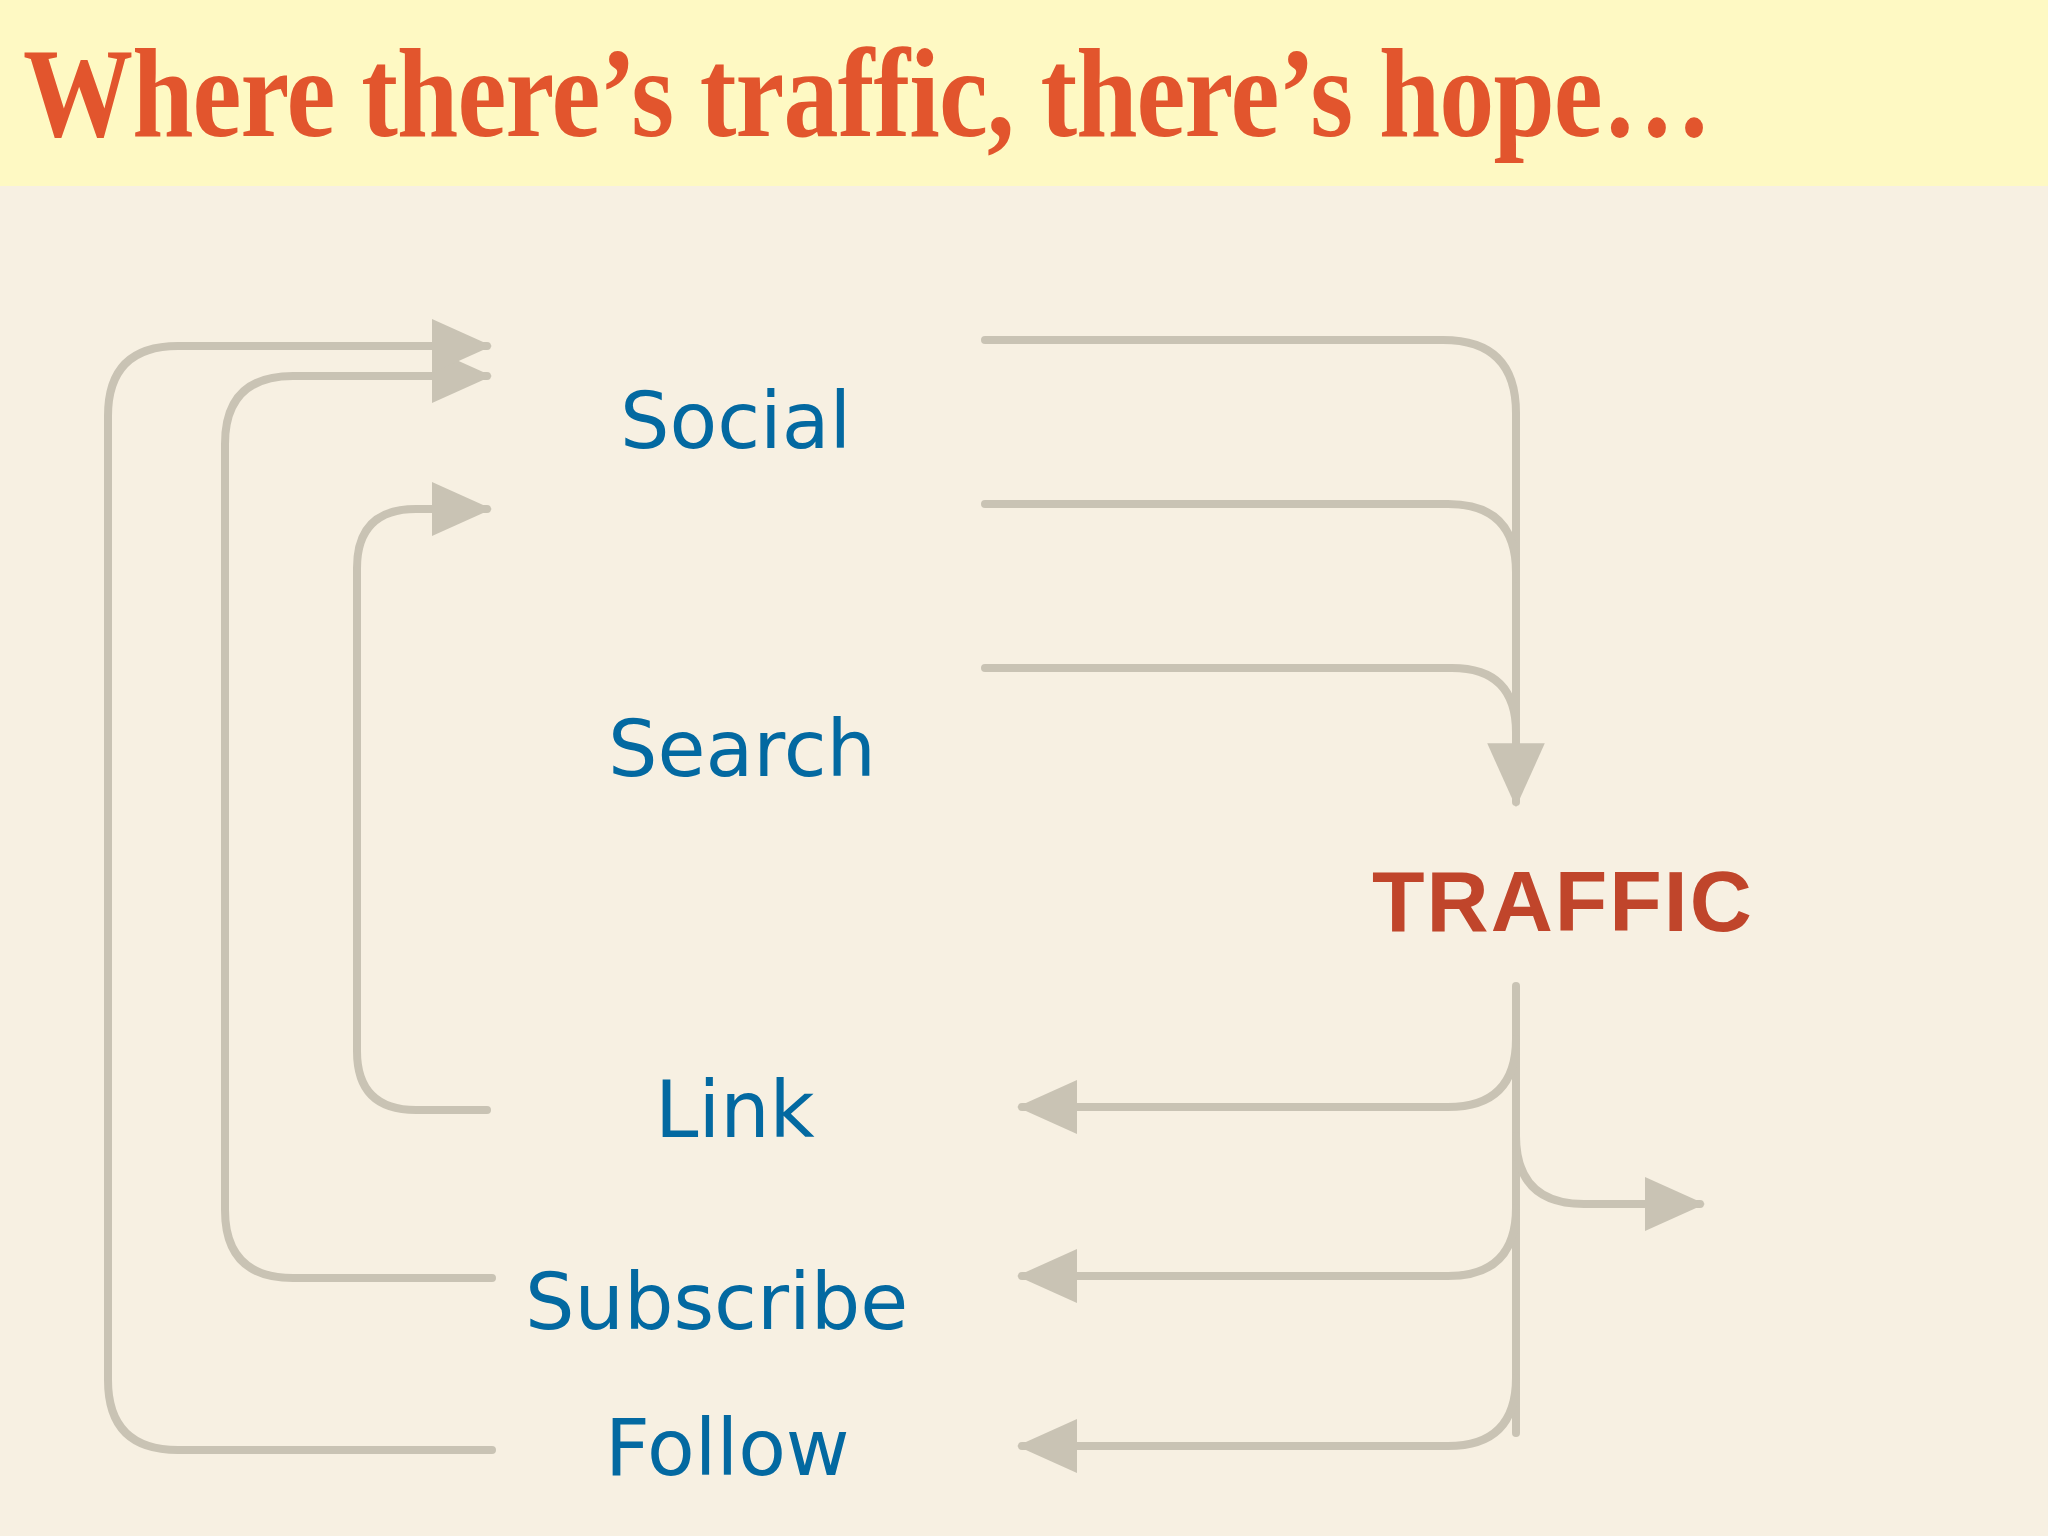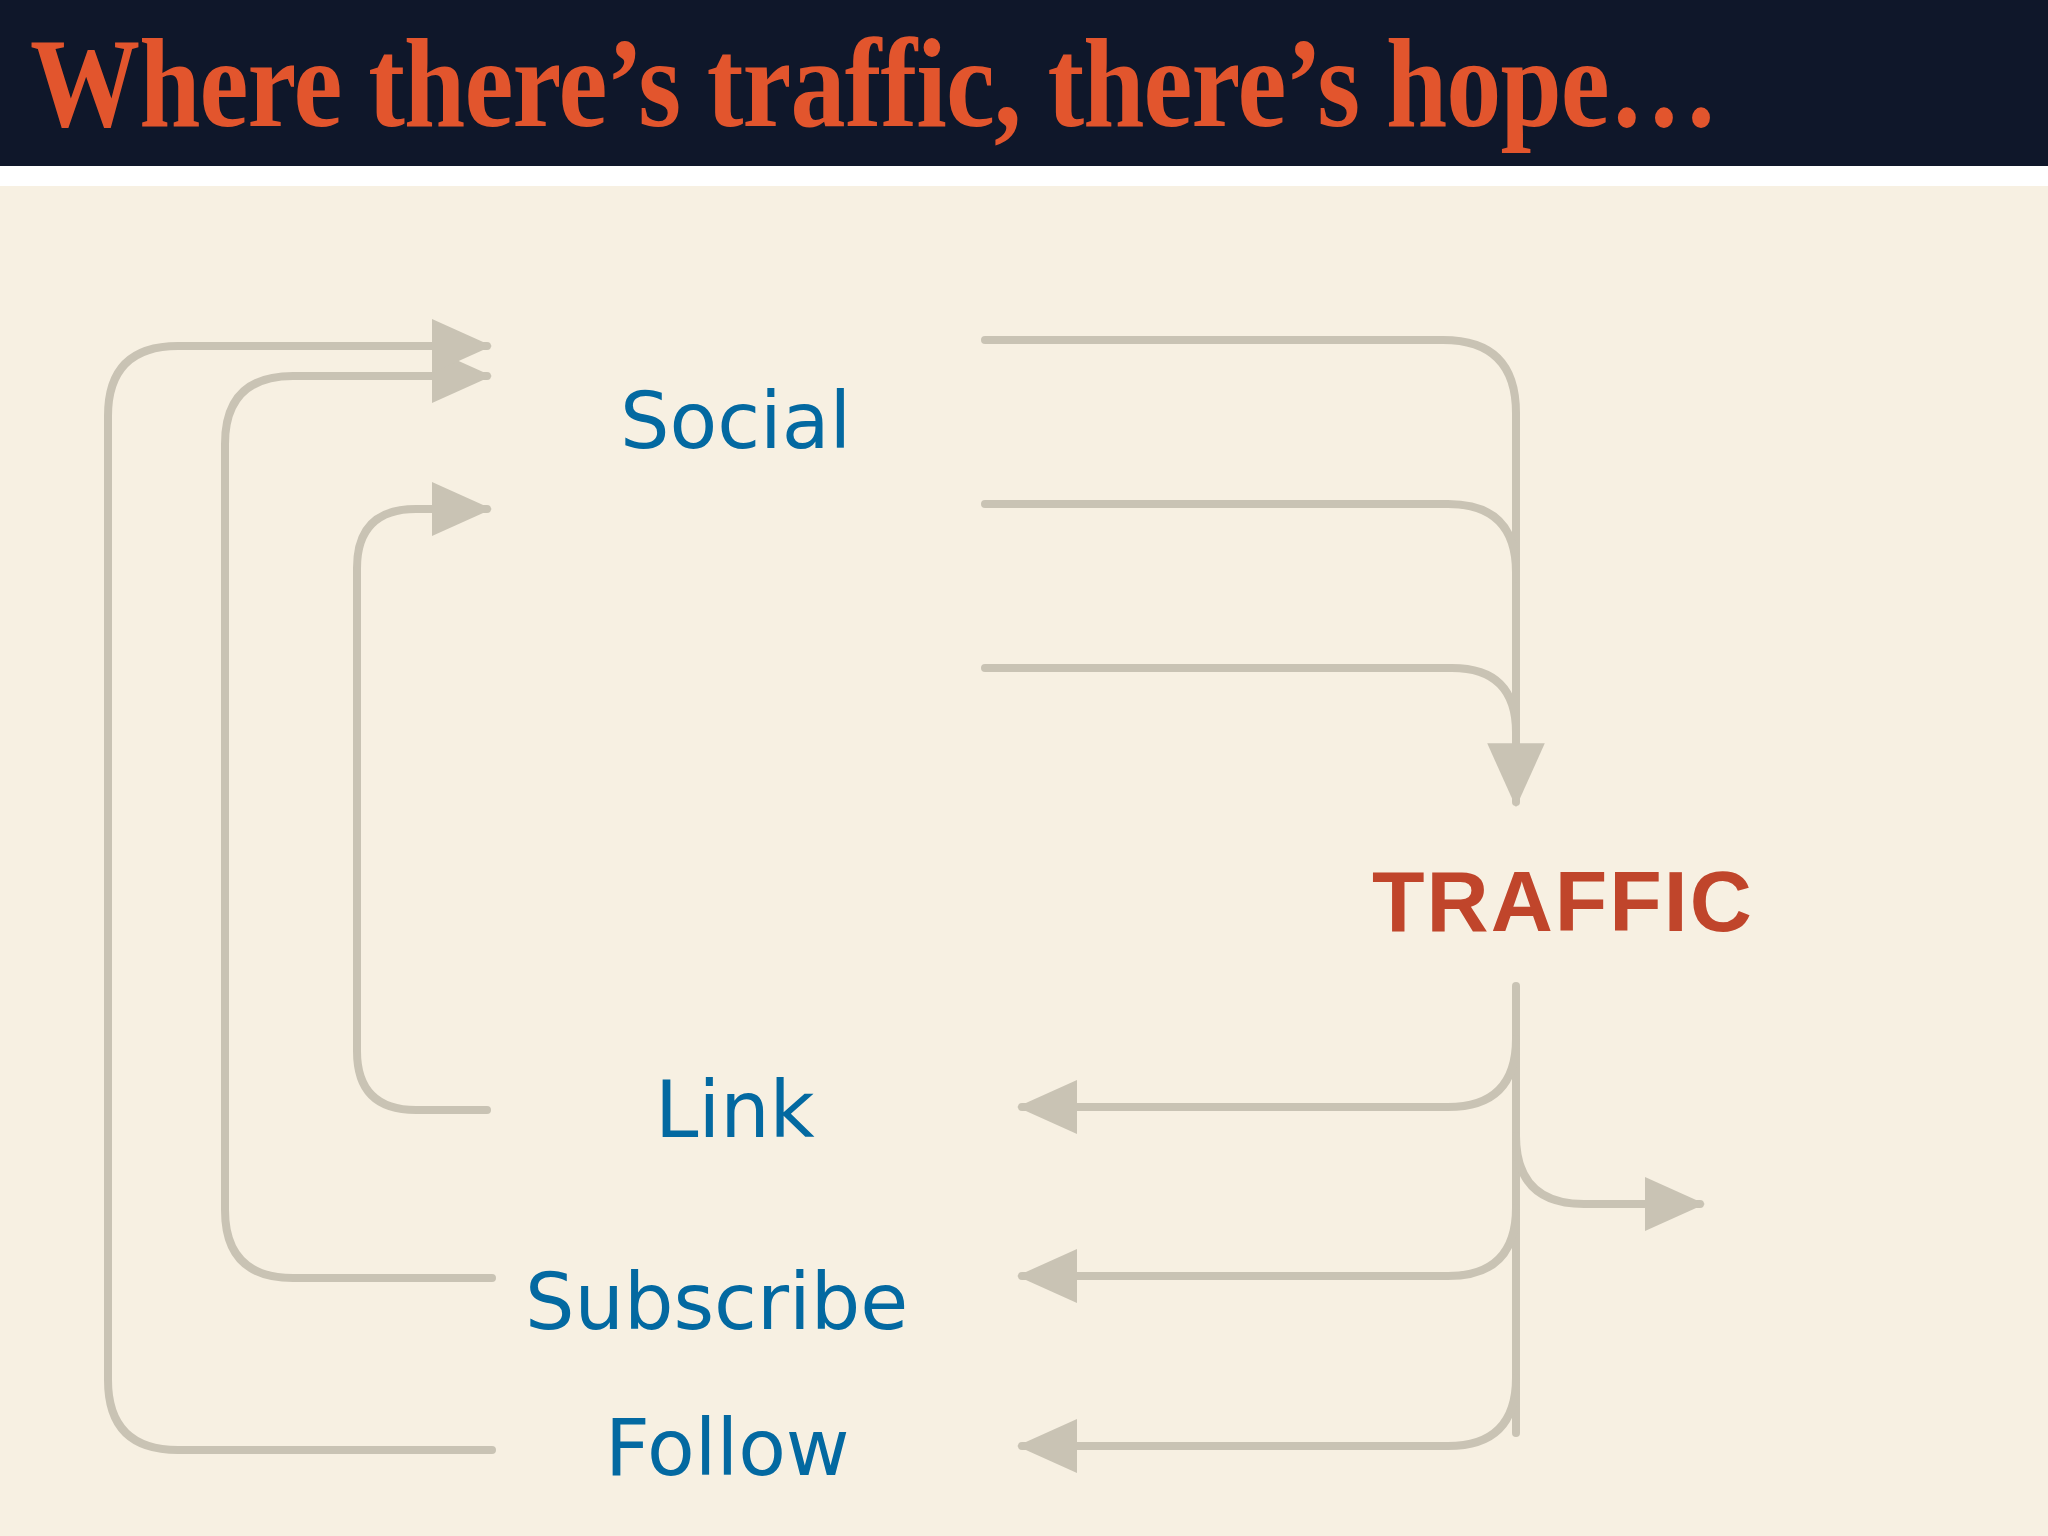--- a/index.html
+++ b/index.html
@@ -13,26 +13,26 @@
     height: 1536px;
     overflow: hidden;
     background: #ffffff;
     font-family: "Liberation Sans", sans-serif;
   }
   #title-banner {
     position: absolute;
     left: 0;
     top: 0;
     width: 2048px;
-    height: 166px;
-    background: #0f172a;
+    height: 186px;
+    background: #fef9c3;
     display: flex;
     align-items: center;
     box-sizing: border-box;
-    padding-left: 30px;
+    padding-left: 23px;
   }
   #slide-title {
     font-family: "Liberation Serif", serif;
     font-weight: bold;
     font-size: 128px;
     line-height: 1.0;
     color: #E2552D;
     letter-spacing: -1px;
     transform: scaleX(0.86);
     transform-origin: left center;
@@ -129,20 +129,21 @@
 
         <path marker-end="url(#arrow-right)" d="M 487 924 L 416 924 Q 357 924 357 865 L 357 382 Q 357 323 416 323 L 487 323"></path>
 
         <path marker-end="url(#arrow-right)" d="M 492 1092 L 293 1092 Q 225 1092 225 1024 L 225 258 Q 225 190 293 190 L 487 190"></path>
 
         <path marker-end="url(#arrow-right)" d="M 492 1264 L 178 1264 Q 108 1264 108 1194 L 108 230 Q 108 160 178 160 L 487 160"></path>
       </g>
     </svg>
 
     <div class="node-label" style="left:620px; top:196px;">Social</div>
+    <div class="node-label" style="left:608px; top:524px;">Search</div>
 
     <div class="node-label" style="left:655px; top:885px;">Link</div>
     <div class="node-label" style="left:525px; top:1053px;margin-top:24px;">Subscribe</div>
     <div class="node-label" style="left:605px; top:1223px;">Follow</div>
 
     <div id="traffic-label" style="left:1348px; top:672px;">TRAFFIC</div>
 
 
   </div>
 </div>

